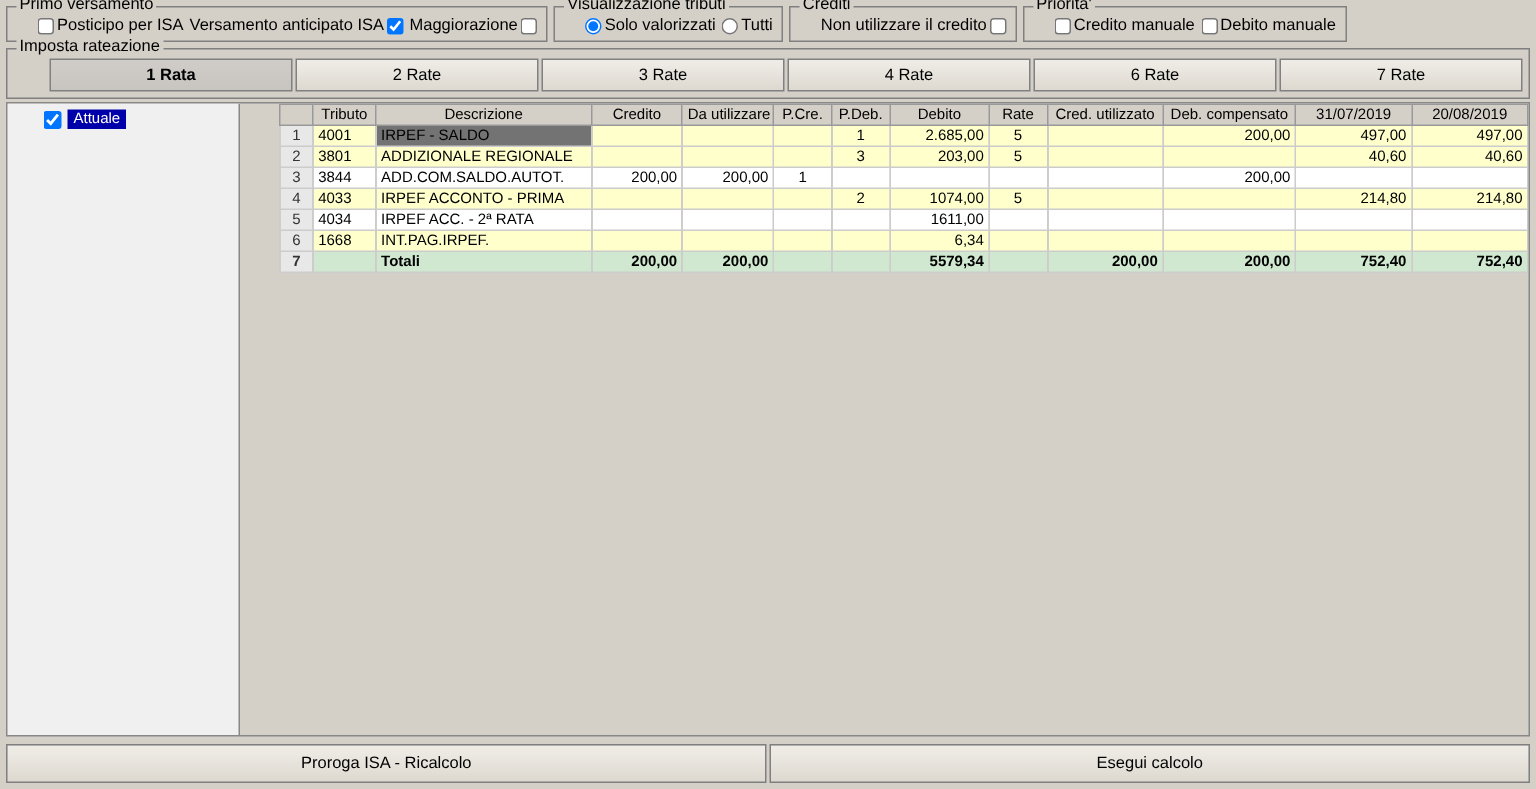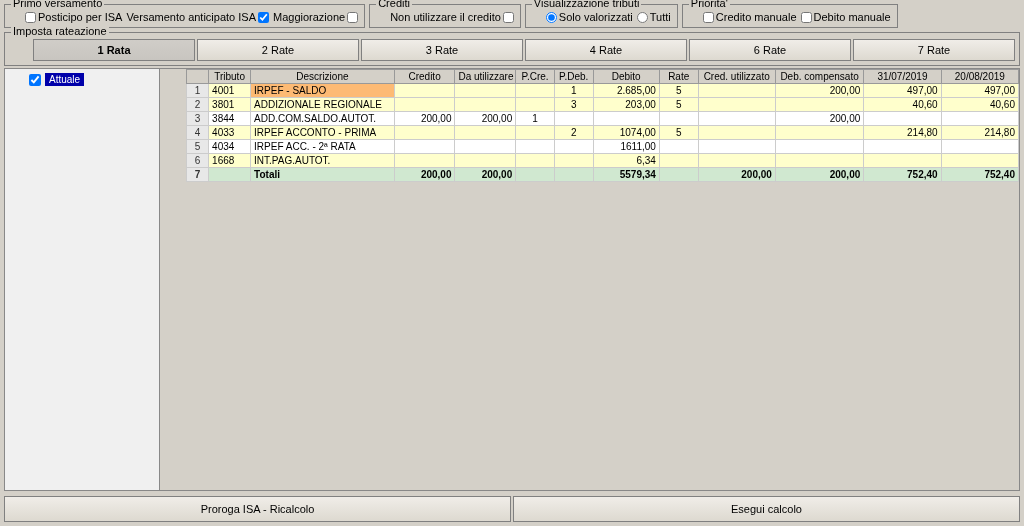--- a/index.html
+++ b/index.html
@@ -199,40 +199,40 @@
           <span>Versamento anticipato ISA</span>
           <input type="checkbox" checked="" style="">
         </label>
         <label class="checkbox-label">
           <span>Maggiorazione</span>
           <input type="checkbox" style="">
         </label>
       </div>
     </div>
 
+    <div class="panel panel-viz">
+      <span class="panel-title">Visualizzazione tributi</span>
+      <div class="panel-content">
+        <label class="checkbox-label">
+          <input type="radio" name="viz" checked="" style="">
+          <span>Solo valorizzati</span>
+        </label>
+        <label class="checkbox-label">
+          <input type="radio" name="viz" style="">
+          <span>Tutti</span>
+        </label>
+      </div>
+    </div>
+
     <div class="panel panel-crediti">
       <span class="panel-title">Crediti</span>
       <div class="panel-content">
         <label class="checkbox-label">
           <span>Non utilizzare il credito</span>
           <input type="checkbox" style="">
-        </label>
-      </div>
-    </div>
-
-    <div class="panel panel-viz">
-      <span class="panel-title">Visualizzazione tributi</span>
-      <div class="panel-content">
-        <label class="checkbox-label">
-          <input type="radio" name="viz" checked="" style="">
-          <span>Solo valorizzati</span>
-        </label>
-        <label class="checkbox-label">
-          <input type="radio" name="viz" style="">
-          <span>Tutti</span>
         </label>
       </div>
     </div>
 
     <div class="panel panel-priorita">
       <span class="panel-title">Priorita'</span>
       <div class="panel-content">
         <label class="checkbox-label">
           <input type="checkbox" style="">
           <span>Credito manuale</span>
@@ -283,21 +283,21 @@
               <th class="col-credutil">Cred. utilizzato</th>
               <th class="col-debcomp">Deb. compensato</th>
               <th class="col-date1">31/07/2019</th>
               <th class="col-date2">20/08/2019</th>
             </tr>
           </thead>
           <tbody id="table-body">
           <tr style="background: rgb(255, 255, 204);">
                 <td class="row-num cell-center">1</td>
                 <td class="cell-yellow" style="background: rgb(255, 255, 204);">4001</td>
-                <td class="cell-yellow" style="background: #fdba74;">IRPEF - SALDO</td>
+                <td class="cell-yellow" style="background: #737373;">IRPEF - SALDO</td>
                 <td class="cell-right"></td>
                 <td class="cell-right"></td>
                 <td class="cell-center"></td>
                 <td class="cell-center">1</td>
                 <td class="cell-right">2.685,00</td>
                 <td class="cell-center">5</td>
                 <td class="cell-right"></td>
                 <td class="cell-right">200,00</td>
                 <td class="cell-right">497,00</td>
                 <td class="cell-right">497,00</td>
@@ -358,21 +358,21 @@
                 <td class="cell-right">1611,00</td>
                 <td class="cell-center"></td>
                 <td class="cell-right"></td>
                 <td class="cell-right"></td>
                 <td class="cell-right"></td>
                 <td class="cell-right"></td>
               </tr>
               <tr style="background: rgb(255, 255, 204);">
                 <td class="row-num cell-center">6</td>
                 <td class="cell-yellow" style="background: rgb(255, 255, 204);">1668</td>
-                <td class="cell-yellow" style="background: rgb(255, 255, 204);">INT.PAG.AUTOT.</td>
+                <td class="cell-yellow" style="background: rgb(255, 255, 204);">INT.PAG.IRPEF.</td>
                 <td class="cell-right"></td>
                 <td class="cell-right"></td>
                 <td class="cell-center"></td>
                 <td class="cell-center"></td>
                 <td class="cell-right">6,34</td>
                 <td class="cell-center"></td>
                 <td class="cell-right"></td>
                 <td class="cell-right"></td>
                 <td class="cell-right"></td>
                 <td class="cell-right"></td>

